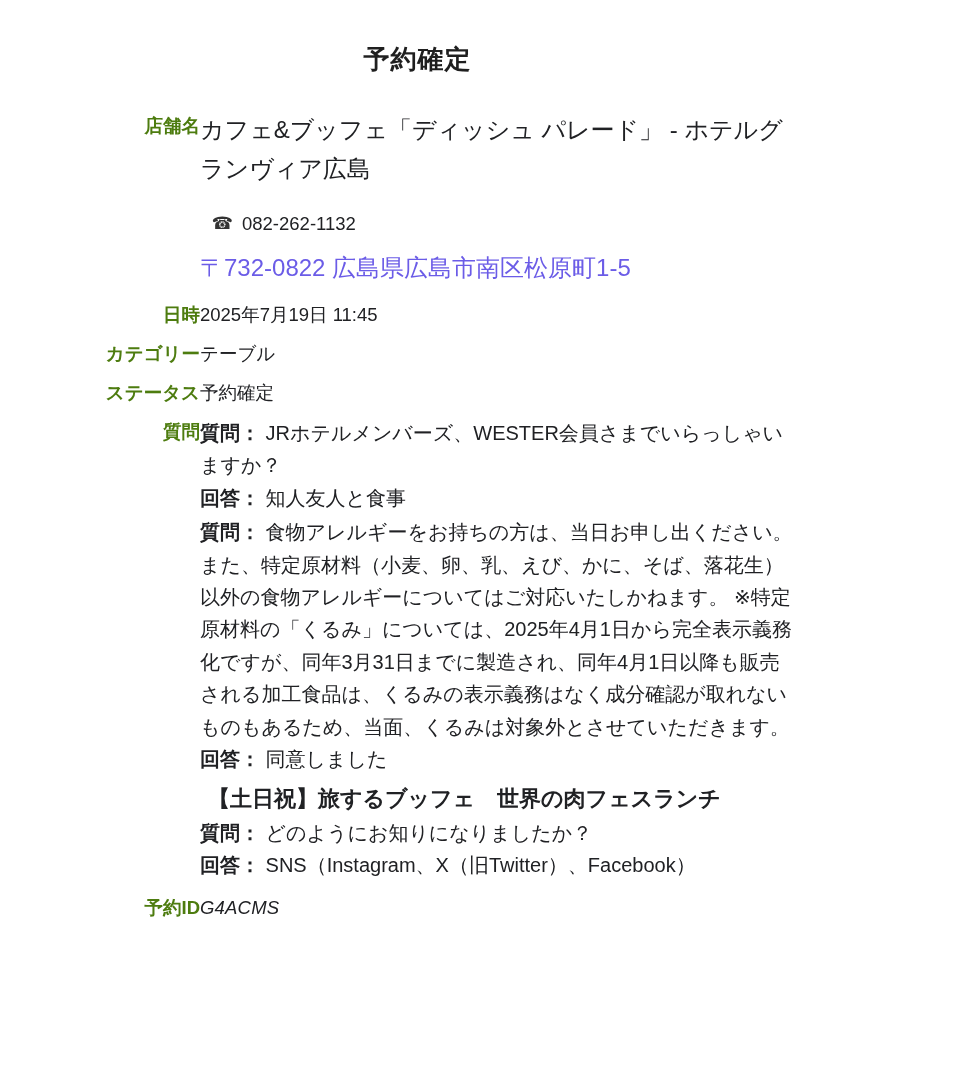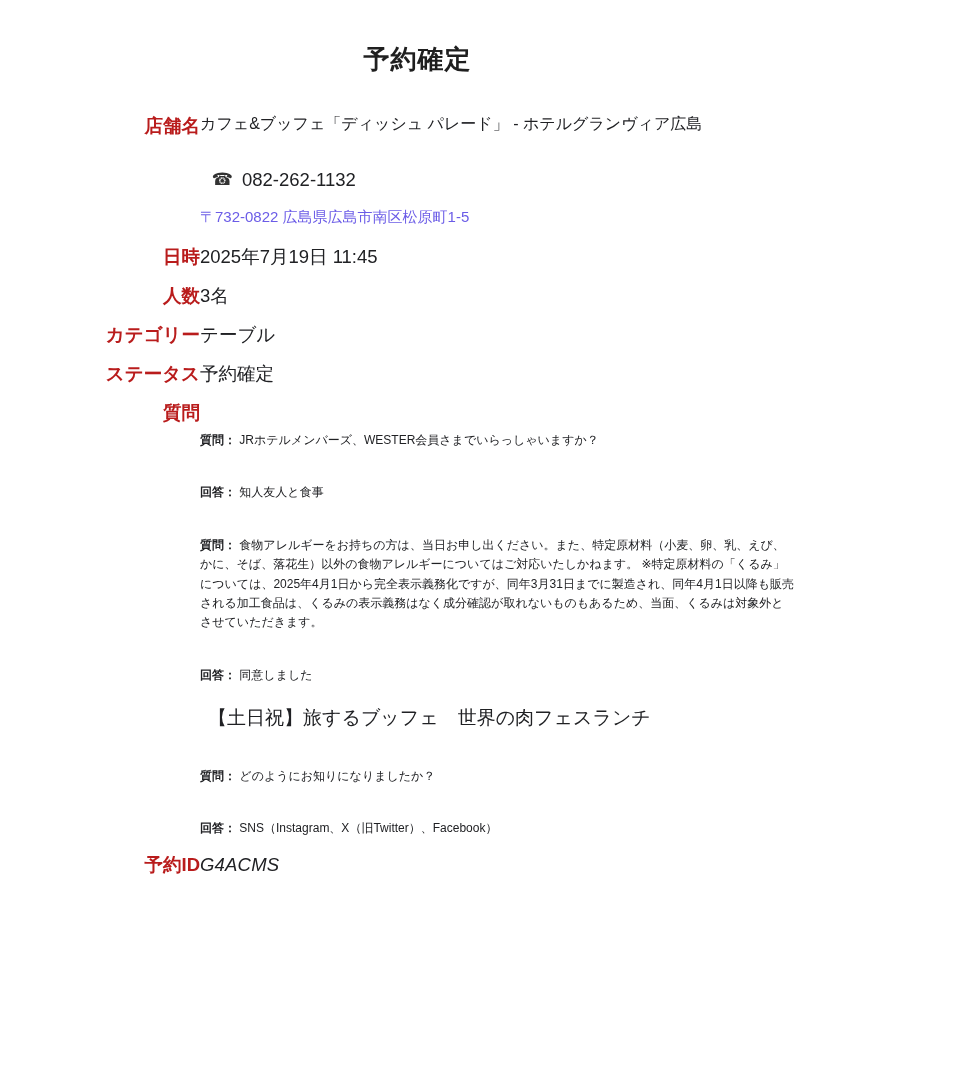--- a/index.html
+++ b/index.html
@@ -35,35 +35,35 @@
     vertical-align: top;
     padding: 0;
   }
   td.label {
     width: 160px;
     text-align: right;
     padding-right: 22px;
     font-weight: bold;
     font-size: 18.5px;
     line-height: 1.62;
-    color: #b91c1c;
+    color: #4d7c0f;
     white-space: nowrap;
   }
   td.value {
     font-size: 18.5px;
     line-height: 1.62;
     color: #202124;
   }
   tr.row > td {
     padding-bottom: 9px;
   }
   .shop-name {
-    font-size: 16px;
+    font-size: 24px;
     line-height: 1.62;
-    margin-bottom: 28px;
+    margin-bottom: 20px;
   }
   .phone-line {
     display: flex;
     align-items: center;
     gap: 9px;
     margin: 8px 0 10px 14px;
     font-size: 18.5px;
   }
   .phone-icon {
     display: inline-block;
@@ -71,42 +71,41 @@
     height: 19px;
     line-height: 19px;
     font-size: 17px;
     color: #333;
     transform: scaleX(-1);
   }
   .address-link {
     display: block;
     margin-left: 0;
     color: #6b5ce7;
-    font-size: 15px;
+    font-size: 24px;
     text-decoration: none;
     line-height: 1.6;
     margin-bottom: 4px;
   }
 
   .qa-block {
     margin-bottom: 2px;
   }
   .qa-line {
-    font-size: 12px;
+    font-size: 20px;
     line-height: 1.62;
-    margin-top: 33px;
   }
   .qa-key {
     font-weight: bold;
   }
   .qa-heading {
-    font-weight: normal;
-    font-size: 19px;
+    font-weight: bold;
+    font-size: 22px;
     line-height: 1.62;
-    margin-top: 18px;
+    margin-top: 6px;
     padding-left: 8px;
   }
   .value-id {
     font-size: 18.5px;
     letter-spacing: 0.2px;
     font-style: italic;
   }
 </style>
 </head>
 <body>
@@ -127,24 +126,20 @@
           </div>
           <a class="address-link" href="#">〒732-0822 広島県広島市南区松原町1-5</a>
         </td>
       </tr>
 
       <tr class="row">
         <td class="label">日時</td>
         <td class="value">2025年7月19日 11:45</td>
       </tr>
 
-      <tr class="row">
-        <td class="label">人数</td>
-        <td class="value">3名</td>
-      </tr>
 
       <tr class="row">
         <td class="label">カテゴリー</td>
         <td class="value">テーブル</td>
       </tr>
 
       <tr class="row">
         <td class="label">ステータス</td>
         <td class="value">予約確定</td>
       </tr>

